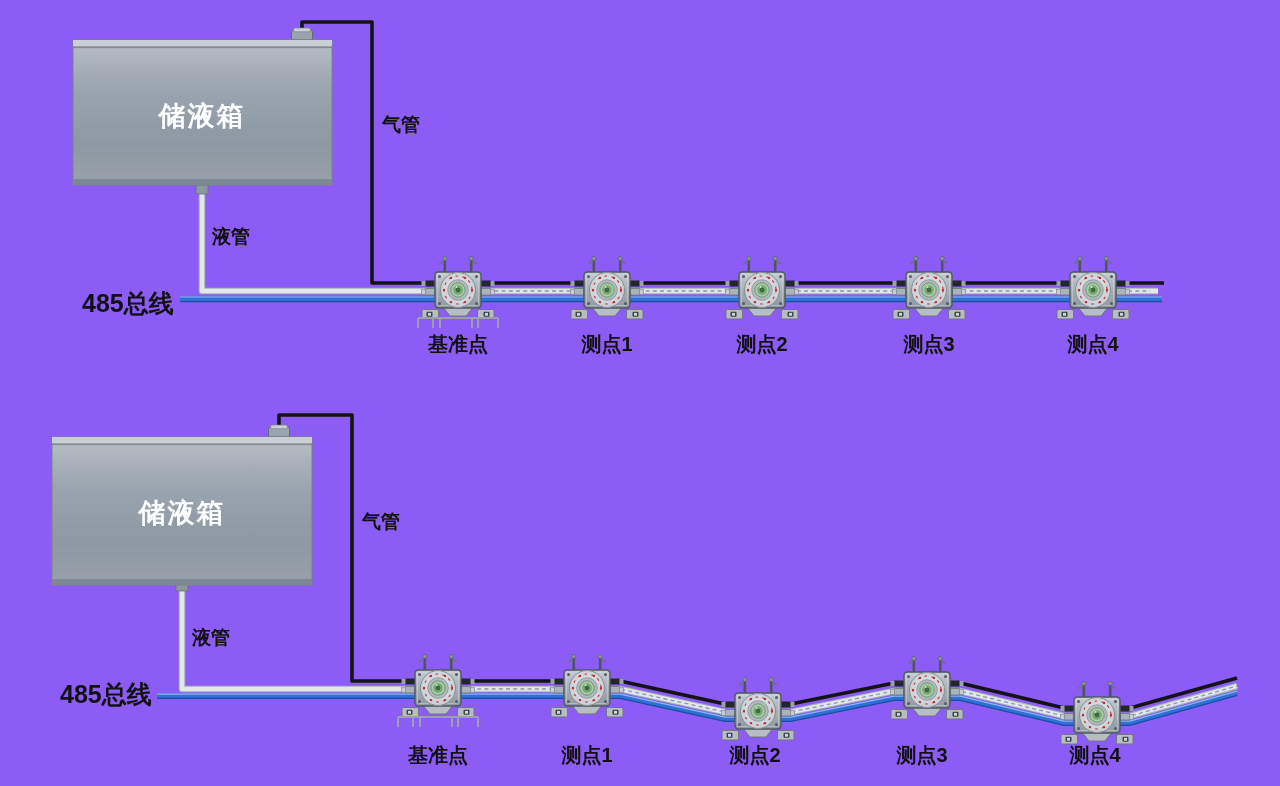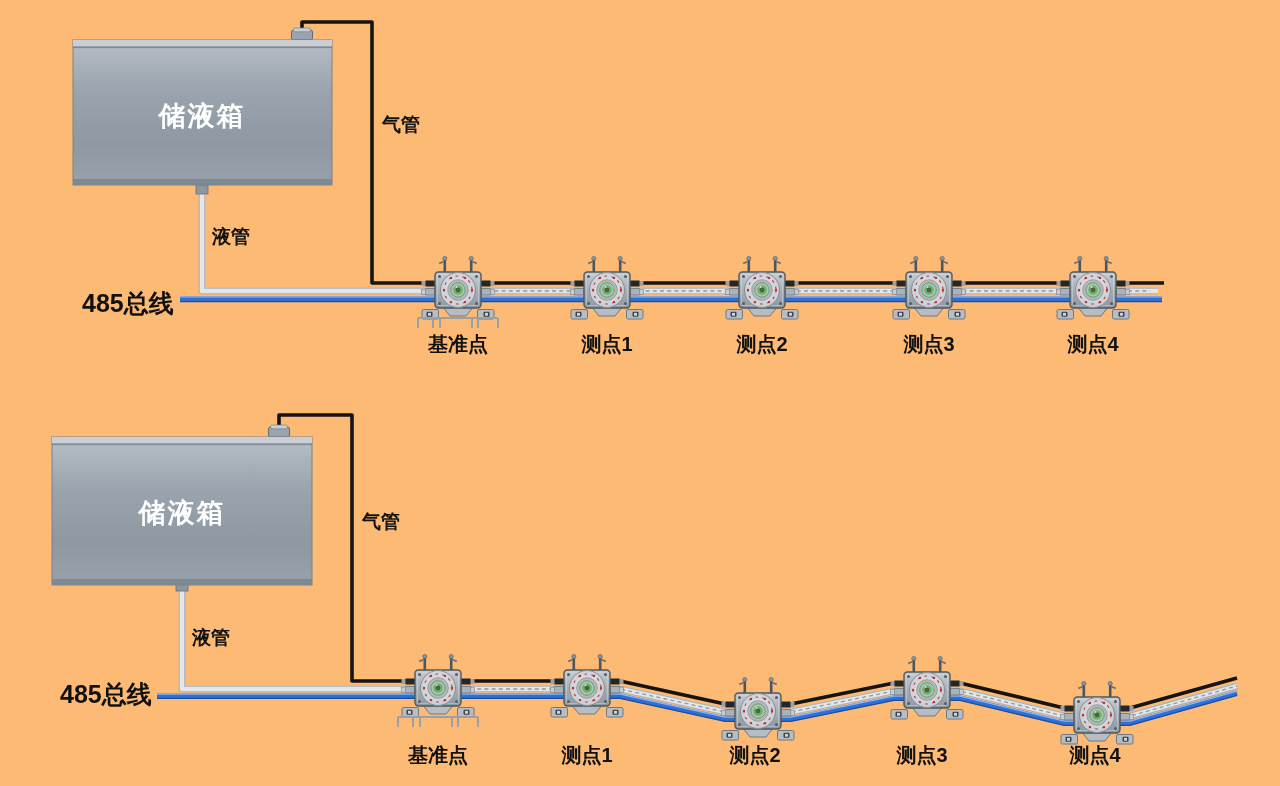--- a/index.html
+++ b/index.html
@@ -1,19 +1,19 @@
 <!DOCTYPE html>
 <html><head>
 <meta charset="utf-8">
 <style>
   html,body{margin:0;padding:0;background:#ffffff;}
   .canvas{
     position:relative;
     width:1280px;height:786px;
-    background:#fdba74;
+    background:#8b5cf6;
     font-family:"Liberation Sans", sans-serif;
     overflow:hidden;
   }
   svg text{
     font-family:"Liberation Sans", sans-serif;
     font-weight:700;
     fill:#111111;
   }
   text.tank-label{fill:#ffffff;font-size:27px;letter-spacing:2px;}
   text.bus-label{font-size:25px;}

